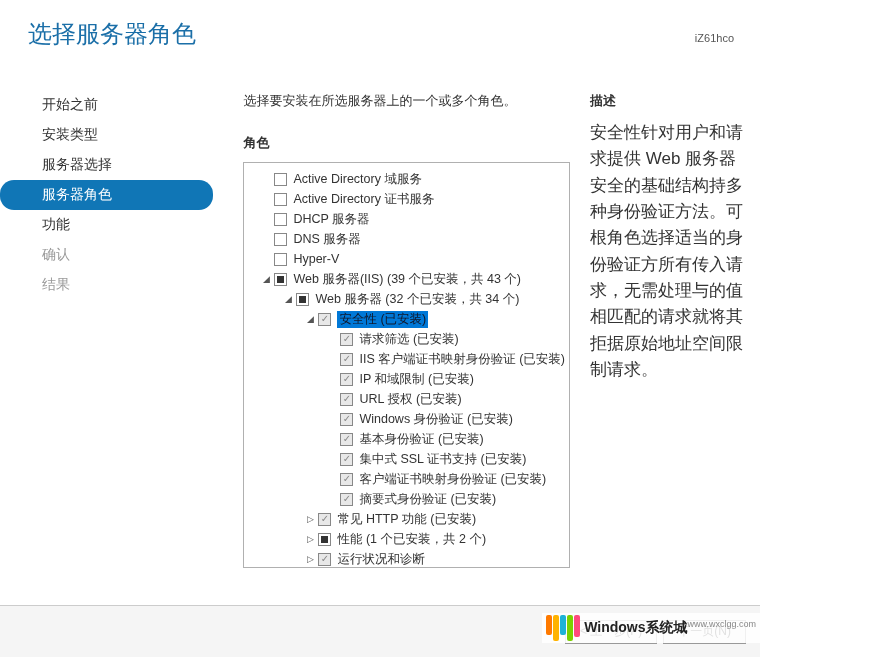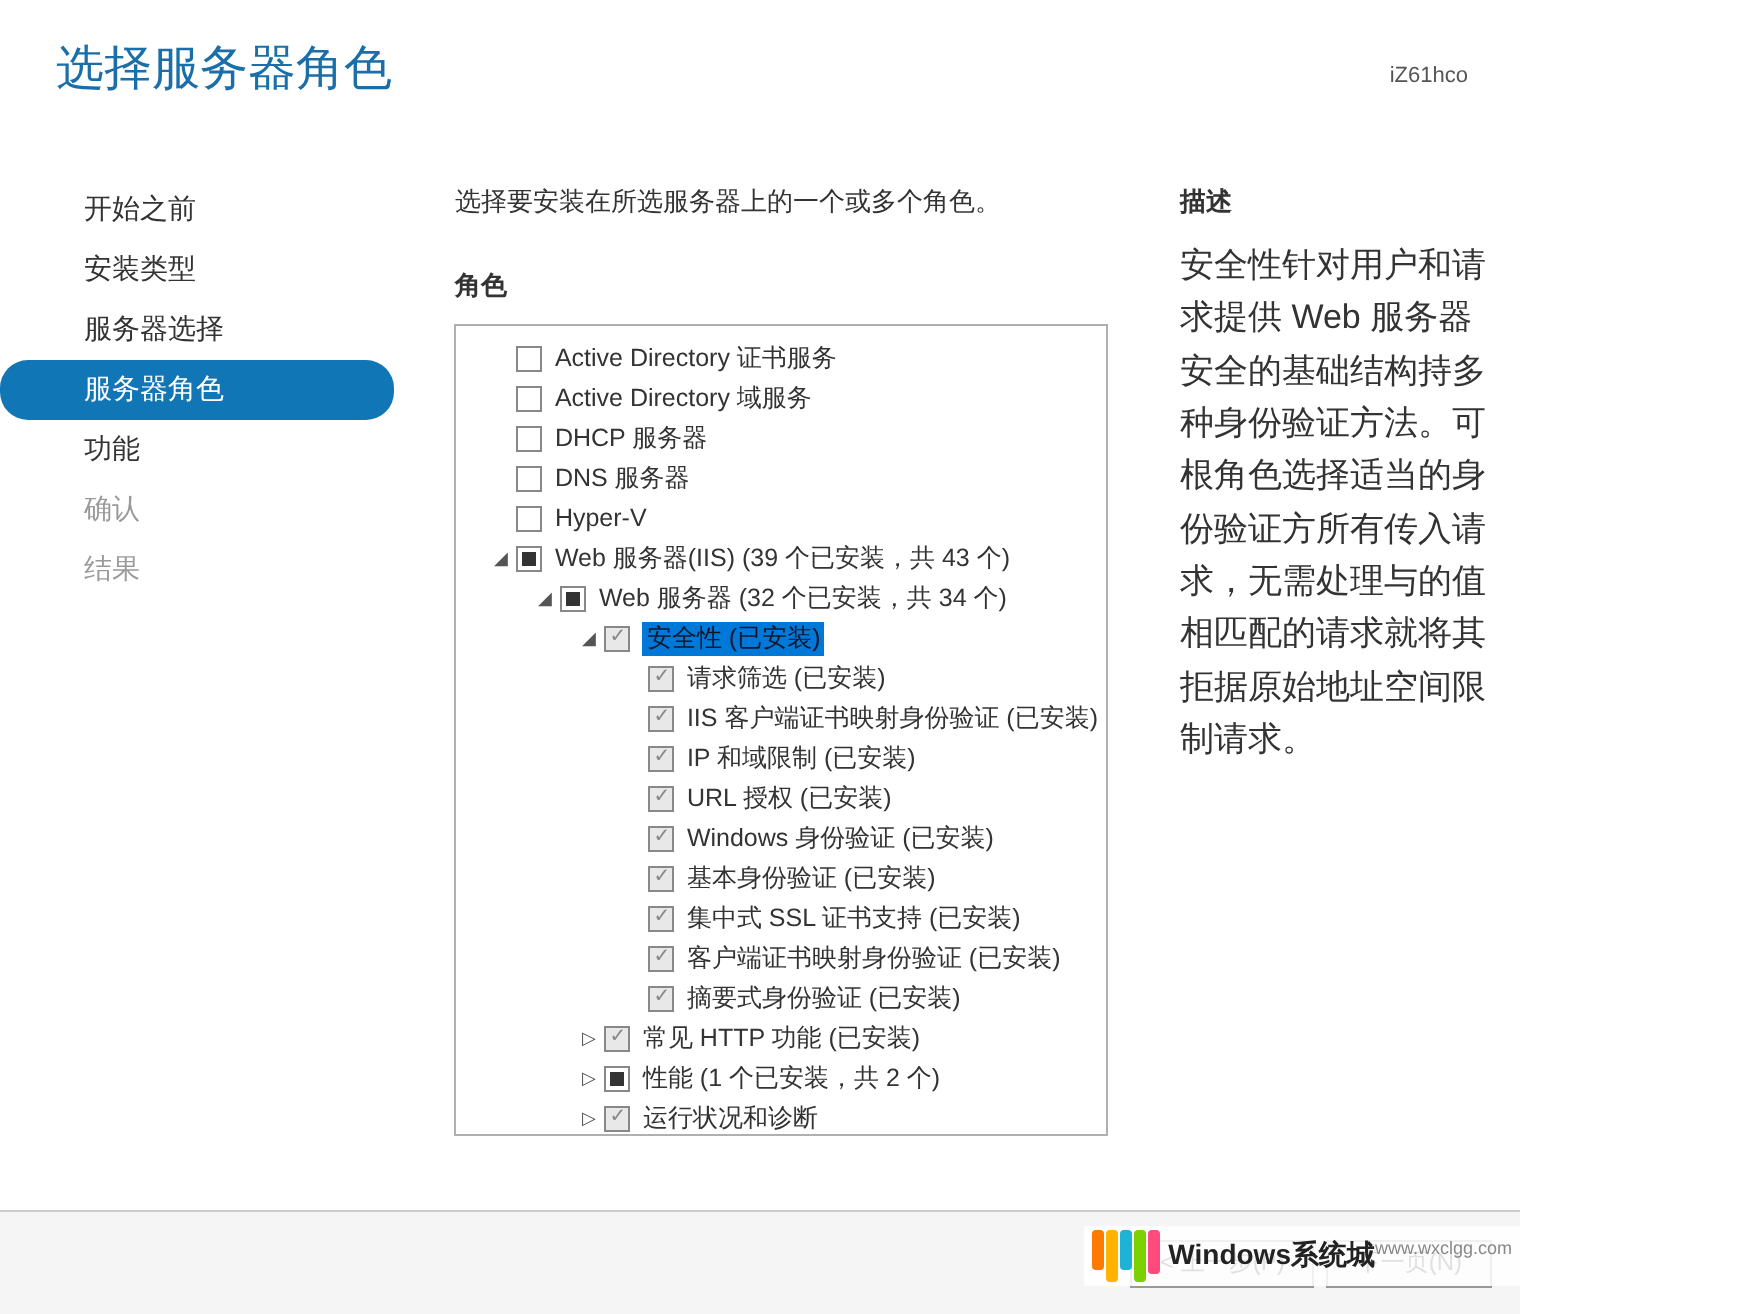--- a/index.html
+++ b/index.html
@@ -6,21 +6,21 @@
   html, body { margin: 0; padding: 0; font-family: "Microsoft YaHei", "Segoe UI", sans-serif; font-size: 13px; color: #333; background: #fff; }
   .window { width: 760px; height: 657px; position: relative; overflow: hidden; background: #fff; }
   .header { height: 70px; padding: 18px 0 0 28px; position: relative; }
   .page-title { font-size: 24px; color: #1b6fa8; font-weight: 300; }
   .hostname { position: absolute; right: 26px; top: 32px; font-size: 11px; color: #555; }
   .content { display: flex; height: 525px; }
   .sidebar { width: 220px; padding-top: 20px; }
   .sidebar-item { padding: 6px 0 6px 42px; font-size: 14px; color: #333; cursor: pointer; }
   .sidebar-item.active { background: #1076b6; color: #fff; border-radius: 14px; }
   .sidebar-item.disabled { color: #9a9a9a; }
-  .main { flex: 1; padding: 22px 10px 0 30px; display: flex; gap: 36px; }
+  .main { flex: 1; padding: 22px 10px 0 30px; display: flex; gap: 20px; }
   .roles-area { flex: 1; display: flex; flex-direction: column; min-width: 0; }
   .instruction { font-size: 13px; margin-bottom: 24px; }
   .section-label { font-size: 13px; font-weight: bold; margin-bottom: 10px; }
   .tree-wrap { border: 1px solid #b0b0b0; height: 406px; overflow-y: scroll; position: relative; background: #fff; }
   .tree { padding: 6px 4px; }
   .tree-row { display: flex; align-items: center; height: 20px; font-size: 12.5px; white-space: nowrap; }
   .indent { display: inline-block; }
   .expander { width: 12px; height: 12px; display: inline-flex; align-items: center; justify-content: center; font-size: 9px; color: #555; cursor: pointer; margin-right: 2px; }
   .expander.none { visibility: hidden; }
   .chk { width: 13px; height: 13px; border: 1px solid #888; display: inline-flex; align-items: center; justify-content: center; margin-right: 6px; background: #fff; cursor: pointer; flex-shrink: 0; }
@@ -68,27 +68,27 @@
     <div class="main">
       <div class="roles-area">
         <div class="instruction">选择要安装在所选服务器上的一个或多个角色。</div>
         <div class="section-label">角色</div>
         <div class="tree-wrap">
           <div class="tree" id="tree">
               <div class="tree-row">
                 <span class="indent" style="width: 12px;"></span>
                 <span class="expander none"></span>
                 <span class="chk "></span>
+                <span class="node-label">Active Directory 域服务</span>
+              </div>
+              <div class="tree-row">
+                <span class="indent" style="width: 12px;"></span>
+                <span class="expander none"></span>
+                <span class="chk "></span>
                 <span class="node-label">Active Directory 证书服务</span>
-              </div>
-              <div class="tree-row">
-                <span class="indent" style="width: 12px;"></span>
-                <span class="expander none"></span>
-                <span class="chk "></span>
-                <span class="node-label">Active Directory 域服务</span>
               </div>
               <div class="tree-row">
                 <span class="indent" style="width: 12px;"></span>
                 <span class="expander none"></span>
                 <span class="chk "></span>
                 <span class="node-label">DHCP 服务器</span>
               </div>
               <div class="tree-row">
                 <span class="indent" style="width: 12px;"></span>
                 <span class="expander none"></span>

